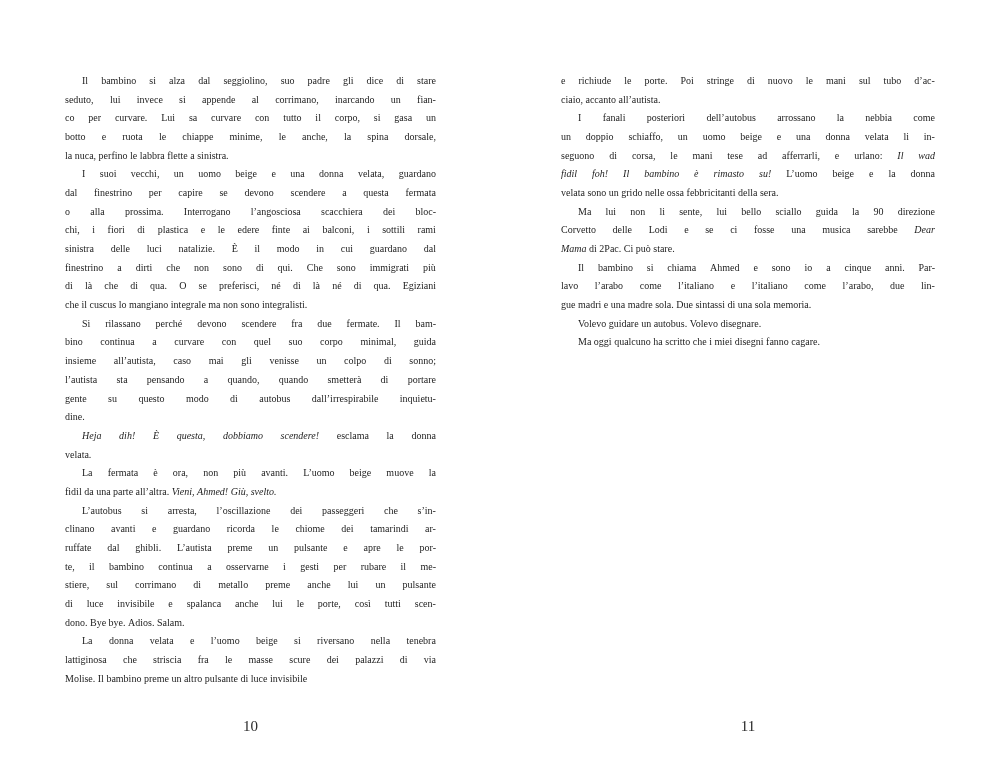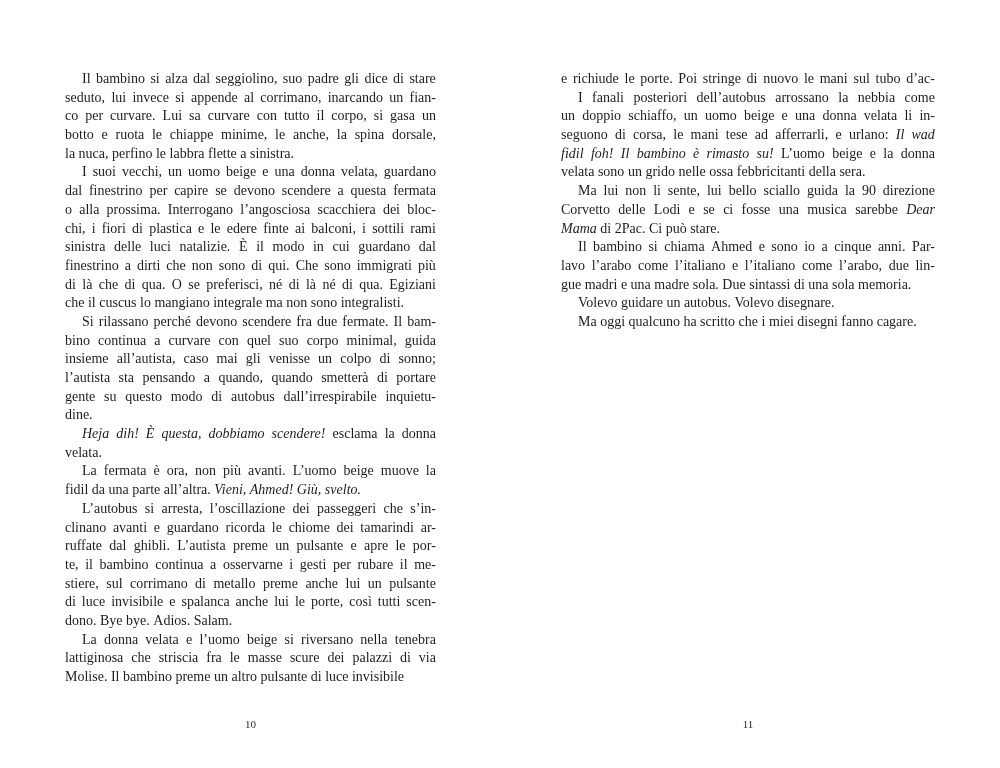--- a/index.html
+++ b/index.html
@@ -15,33 +15,33 @@
   .page {
     position: absolute;
     top: 71px;
   }
   #page-left  { left: 65px;  width: 371px; }
   #page-right { left: 561px; width: 374px; }
   .line {
     display: flex;
     flex-wrap: nowrap;
     justify-content: space-between;
-    align-items: flex-start;
+    align-items: center;
     height: 18.7px;
-    font-size: 14px;
+    font-size: 10px;
     overflow: visible;
   }
   .line.last { justify-content: flex-start; gap: 0.25em; }
   .line.ind  { padding-left: 17px; }
   .line span, .line i { display: inline-block; white-space: pre; }
   .line i { font-style: italic; }
   .pagenum {
     position: absolute;
     top: 718px;
-    font-size: 11px;
+    font-size: 15px;
     color: #2a2a2a;
     text-align: center;
   }
   #pagenum-left  { left: 65px;  width: 371px; }
   #pagenum-right { left: 561px; width: 374px; }
 </style>
 </head>
 <body>
 
 <div class="book">
@@ -444,20 +444,25 @@
         <span>Poi</span>
         <span>stringe</span>
         <span>di</span>
         <span>nuovo</span>
         <span>le</span>
         <span>mani</span>
         <span>sul</span>
         <span>tubo</span>
         <span>d’ac-</span>
       </div>
+      <div class="line last">
+        <span>ciaio,</span>
+        <span>accanto</span>
+        <span>all’autista.</span>
+      </div>
       <div class="line ind">
         <span>I</span>
         <span>fanali</span>
         <span>posteriori</span>
         <span>dell’autobus</span>
         <span>arrossano</span>
         <span>la</span>
         <span>nebbia</span>
         <span>come</span>
       </div>

